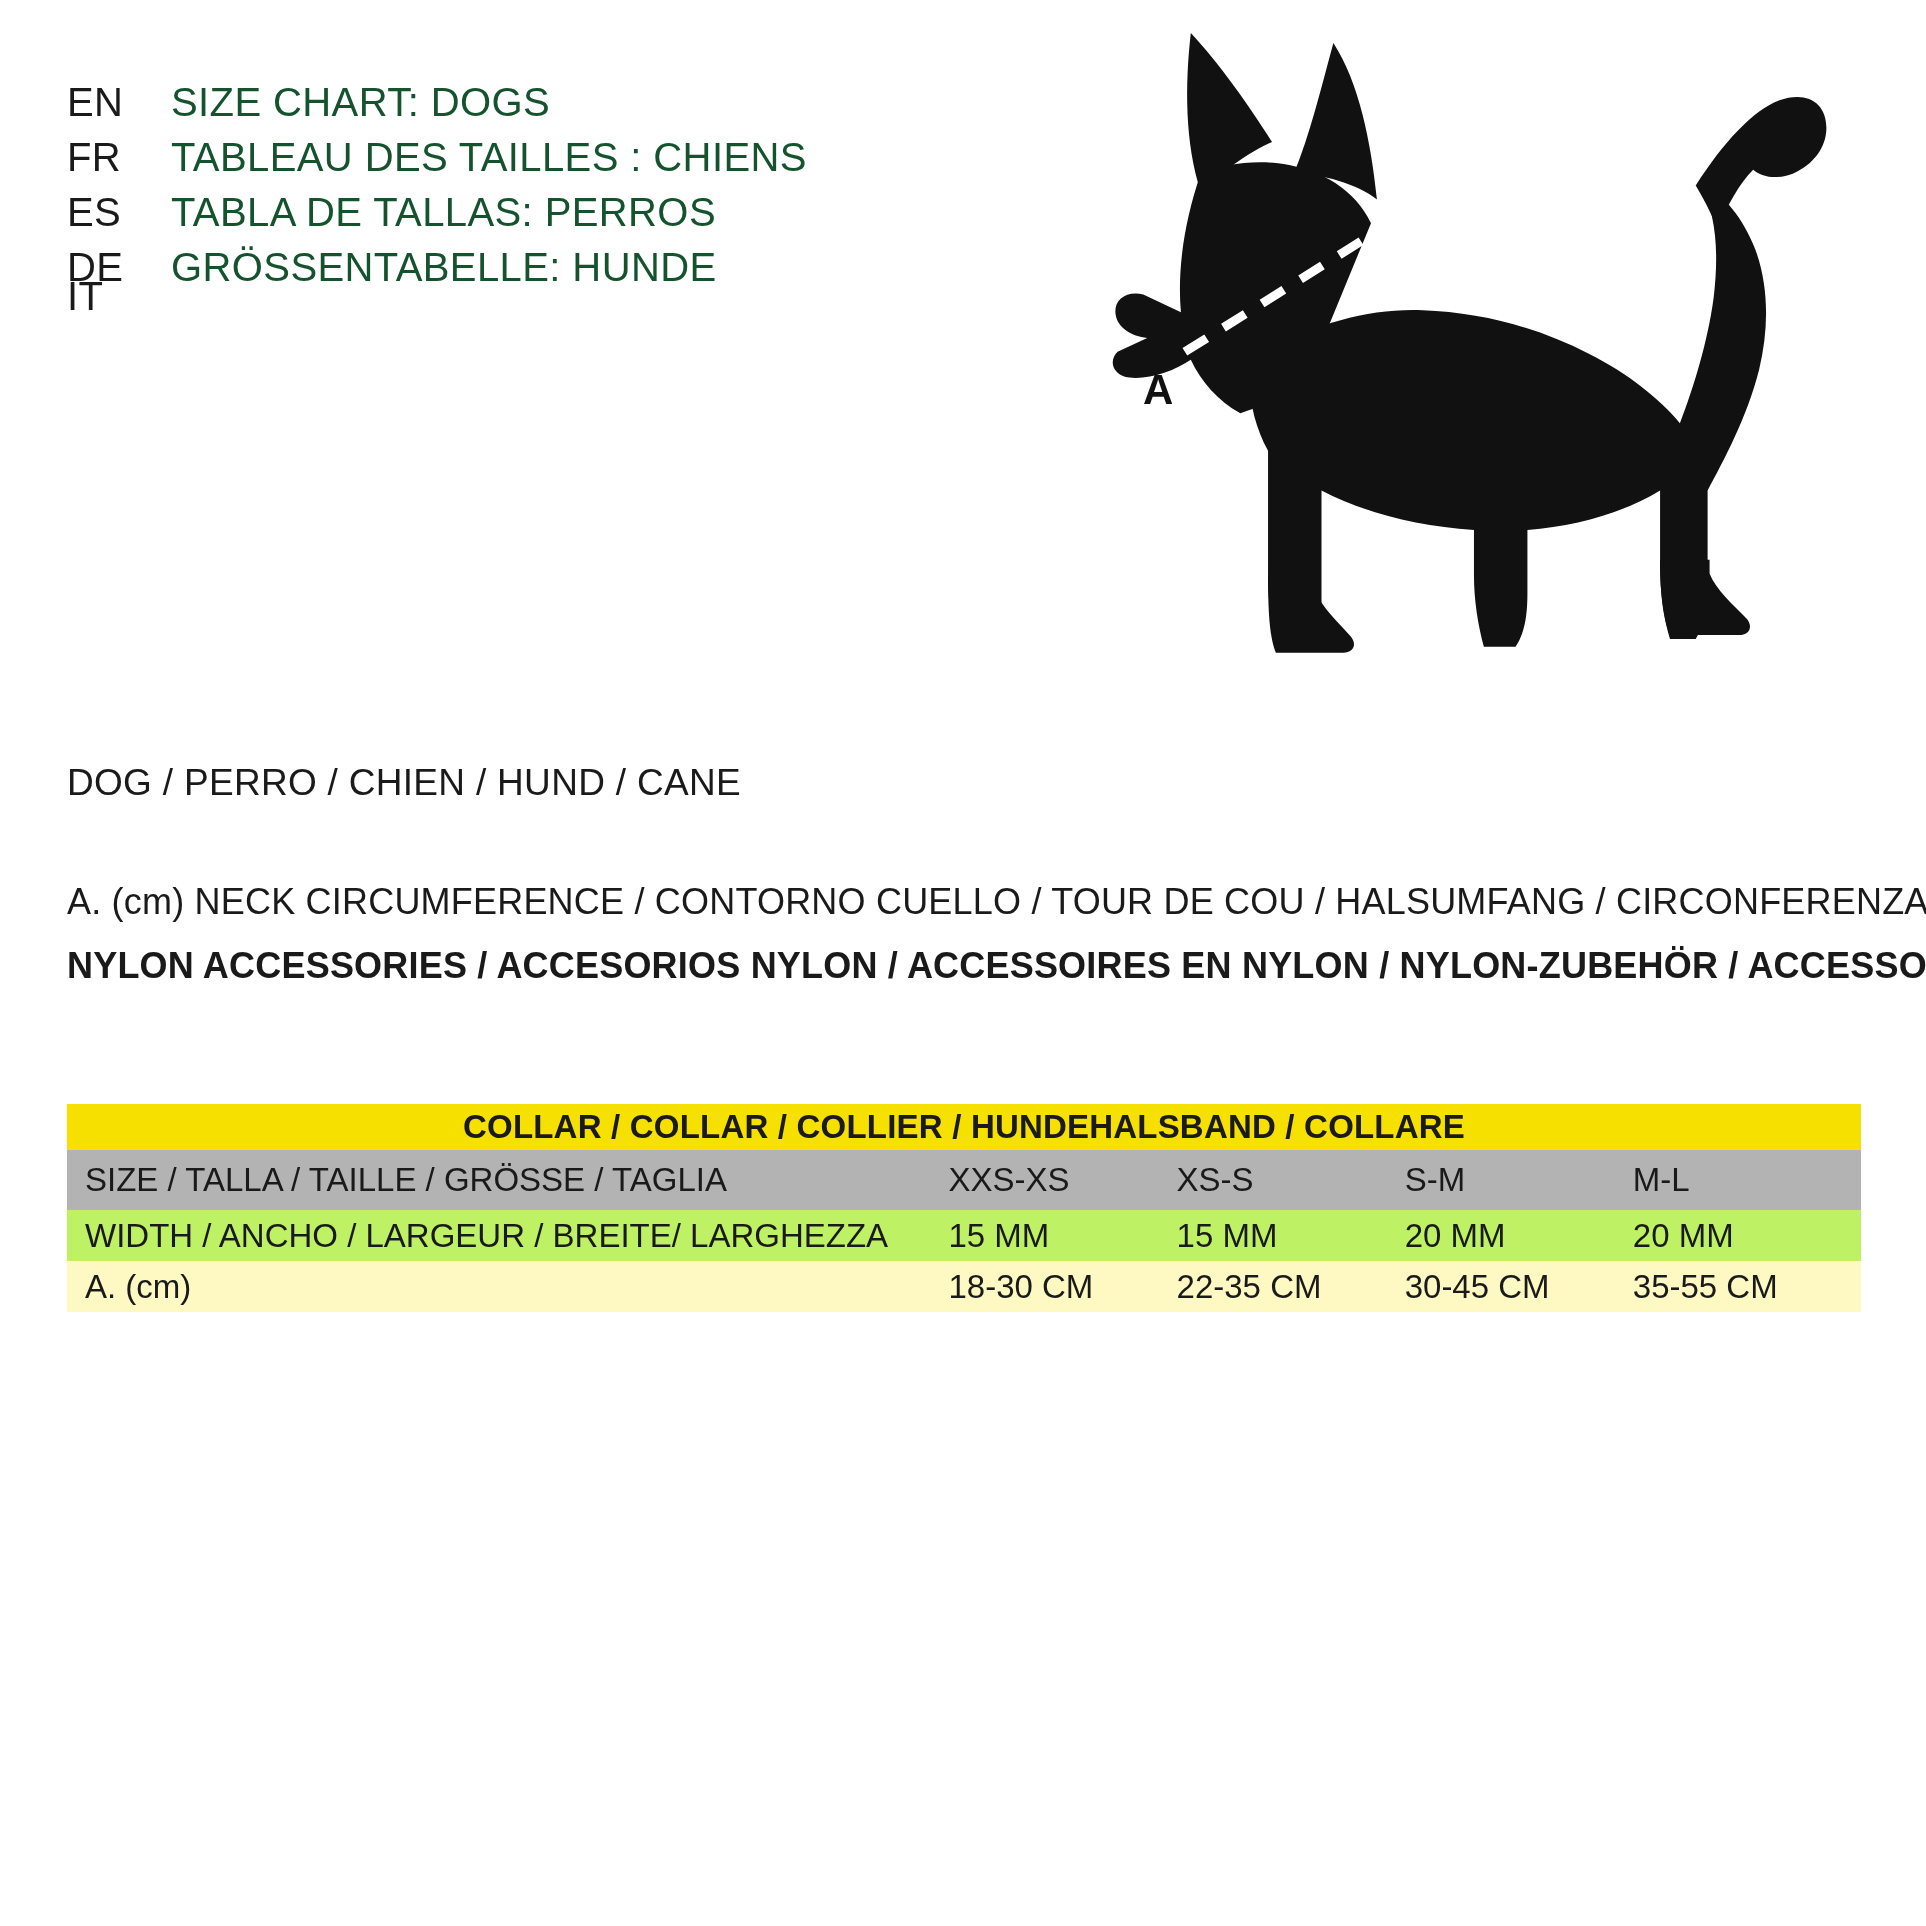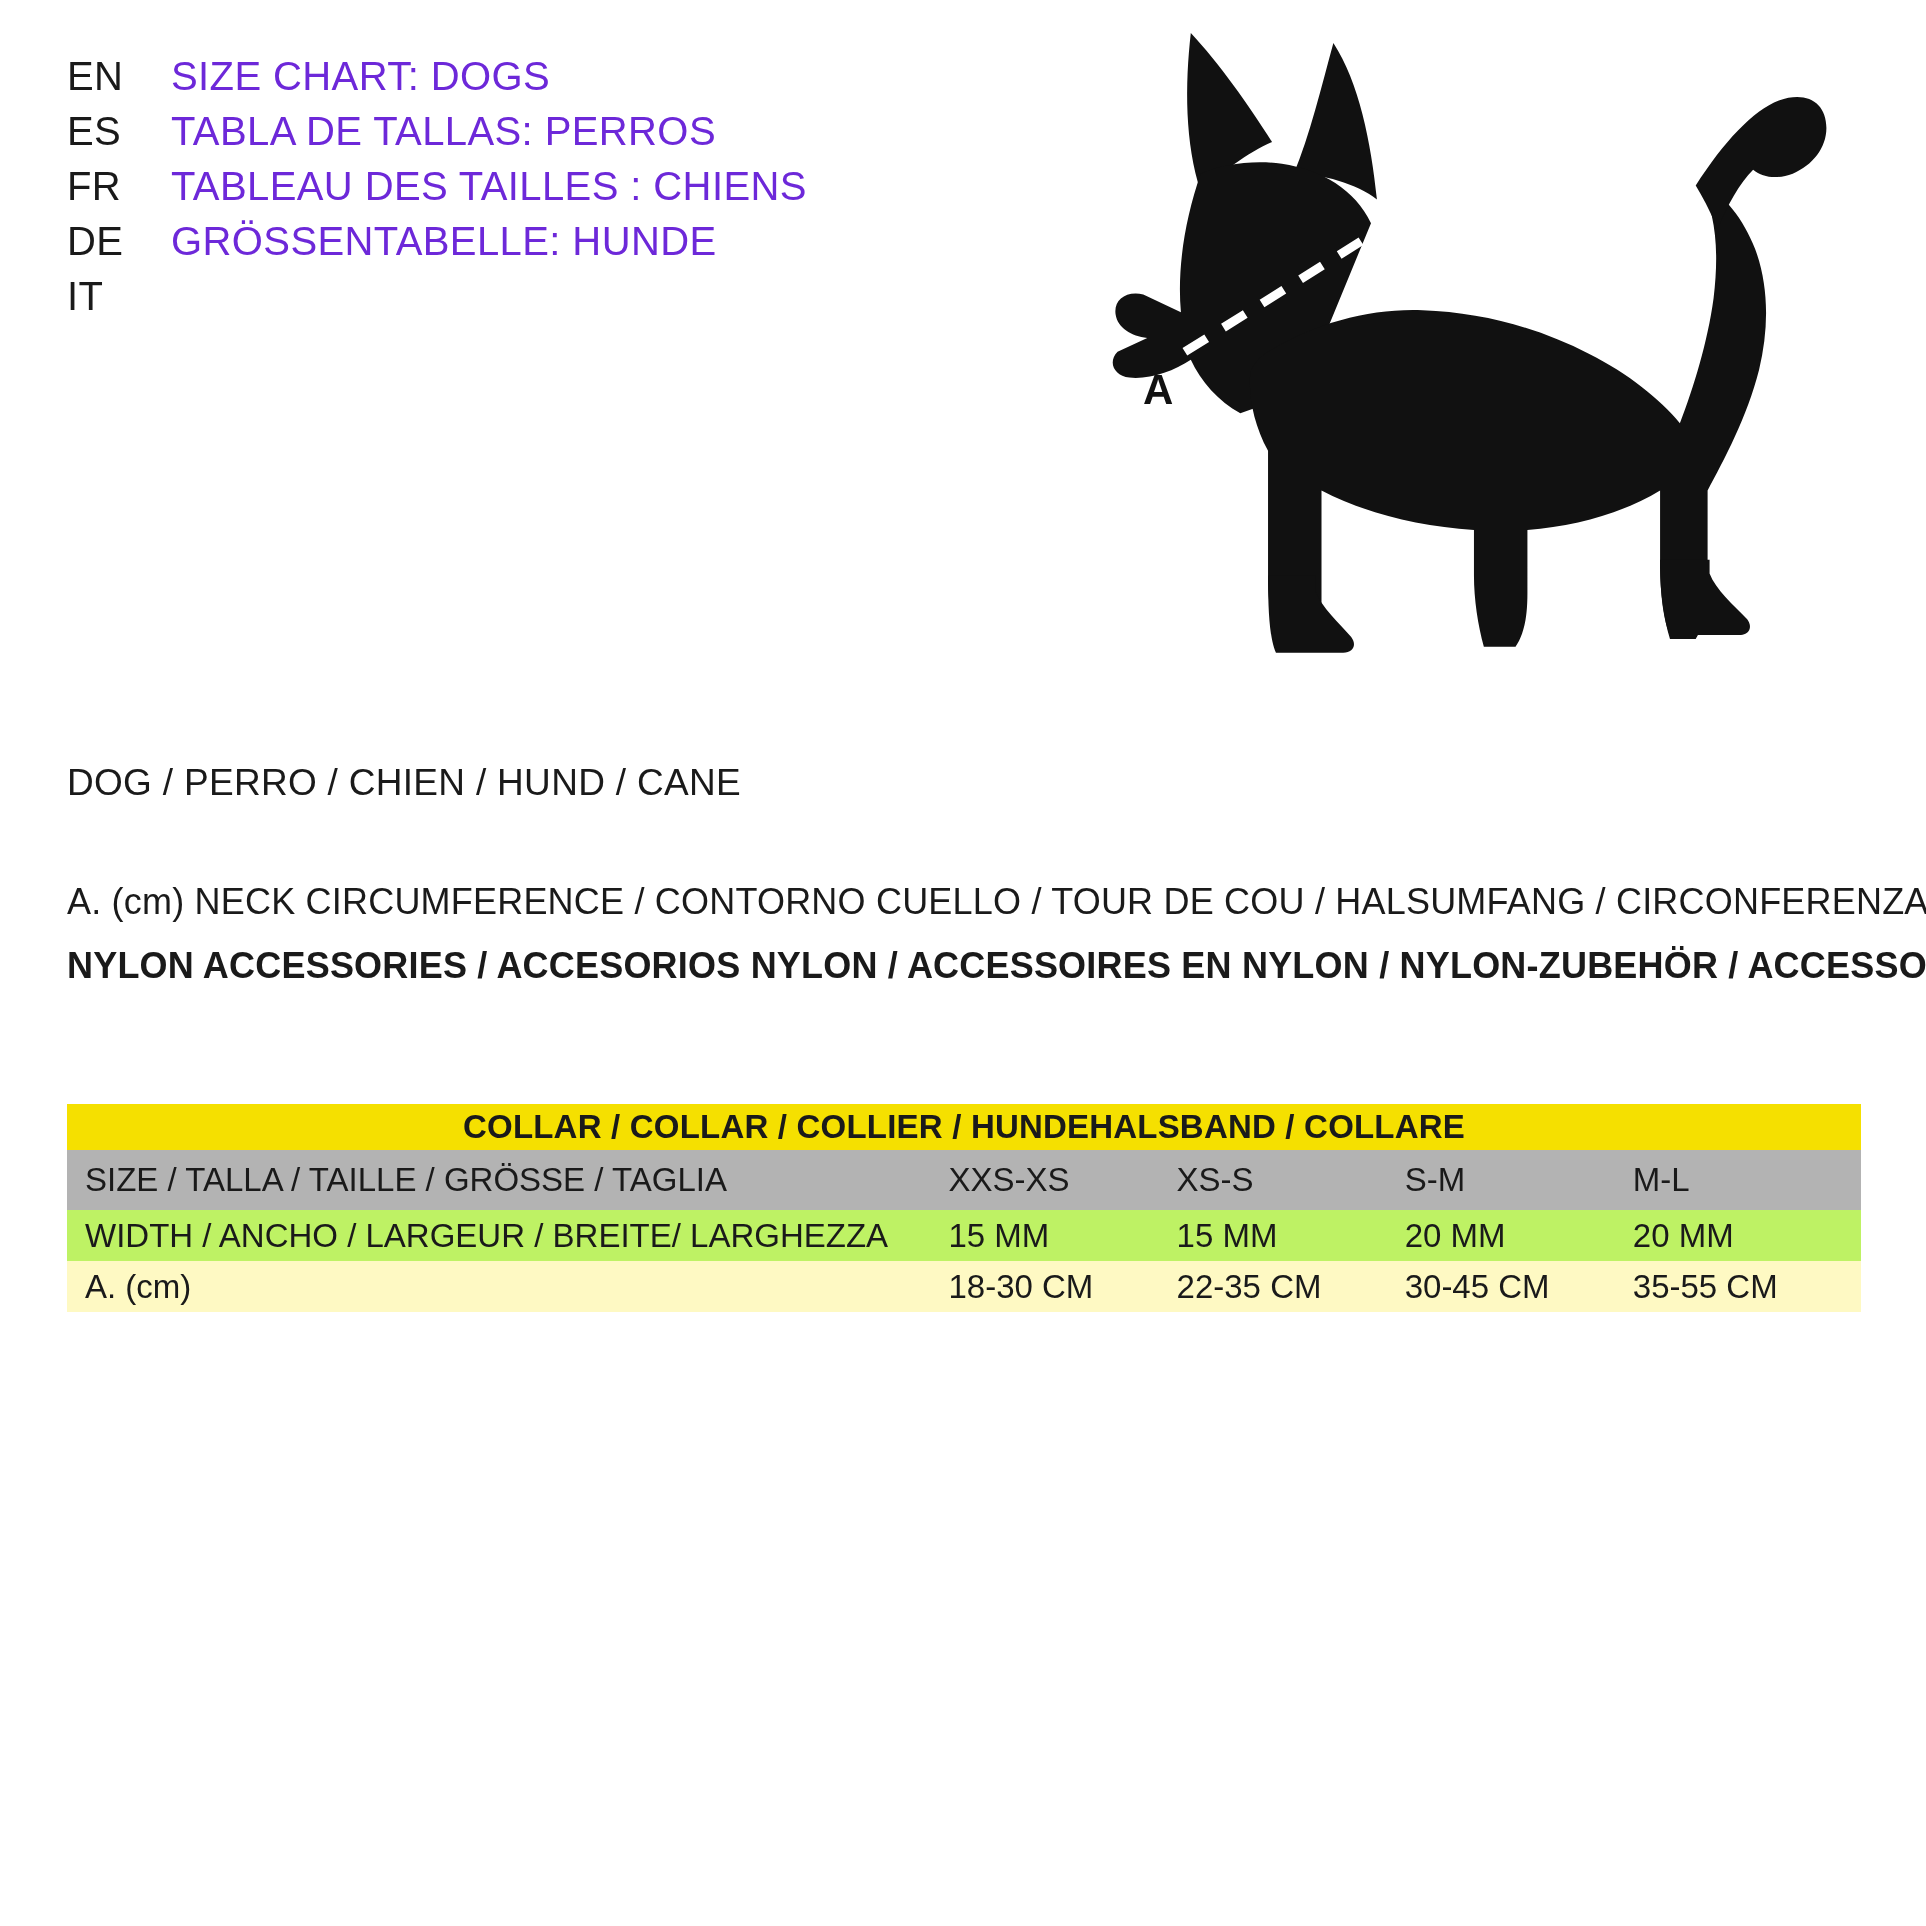--- a/index.html
+++ b/index.html
@@ -35,22 +35,23 @@
     height: 55px;
     font-size: 40px;
     letter-spacing: 0.4px;
   }
   .lang-code {
     width: 104px;
     flex: 0 0 104px;
     color: #1a1a1a;
   }
   .lang-text {
-    color: #6d28d9;
-    white-space: nowrap;
+    color: #14532d;
+    white-space: nowrap;
+    margin-top: 26px;
   }
 
   
   .dog-figure {
     position: absolute;
     left: 1074px;
     top: 25px;
     width: 792px;
     height: 822px;
   }
@@ -155,26 +156,26 @@
 <body>
 
 <div class="page">
 
   <div class="lang-block">
     <div class="lang-row">
       <span class="lang-code">EN</span>
       <span class="lang-text">SIZE CHART: DOGS</span>
     </div>
     <div class="lang-row">
+      <span class="lang-code">FR</span>
+      <span class="lang-text">TABLEAU DES TAILLES : CHIENS</span>
+    </div>
+    <div class="lang-row">
       <span class="lang-code">ES</span>
       <span class="lang-text">TABLA DE TALLAS: PERROS</span>
-    </div>
-    <div class="lang-row">
-      <span class="lang-code">FR</span>
-      <span class="lang-text">TABLEAU DES TAILLES : CHIENS</span>
     </div>
     <div class="lang-row">
       <span class="lang-code">DE</span>
       <span class="lang-text">GRÖSSENTABELLE: HUNDE</span>
     </div>
     <div class="lang-row">
       <span class="lang-code">IT</span>
     </div>
   </div>
 

